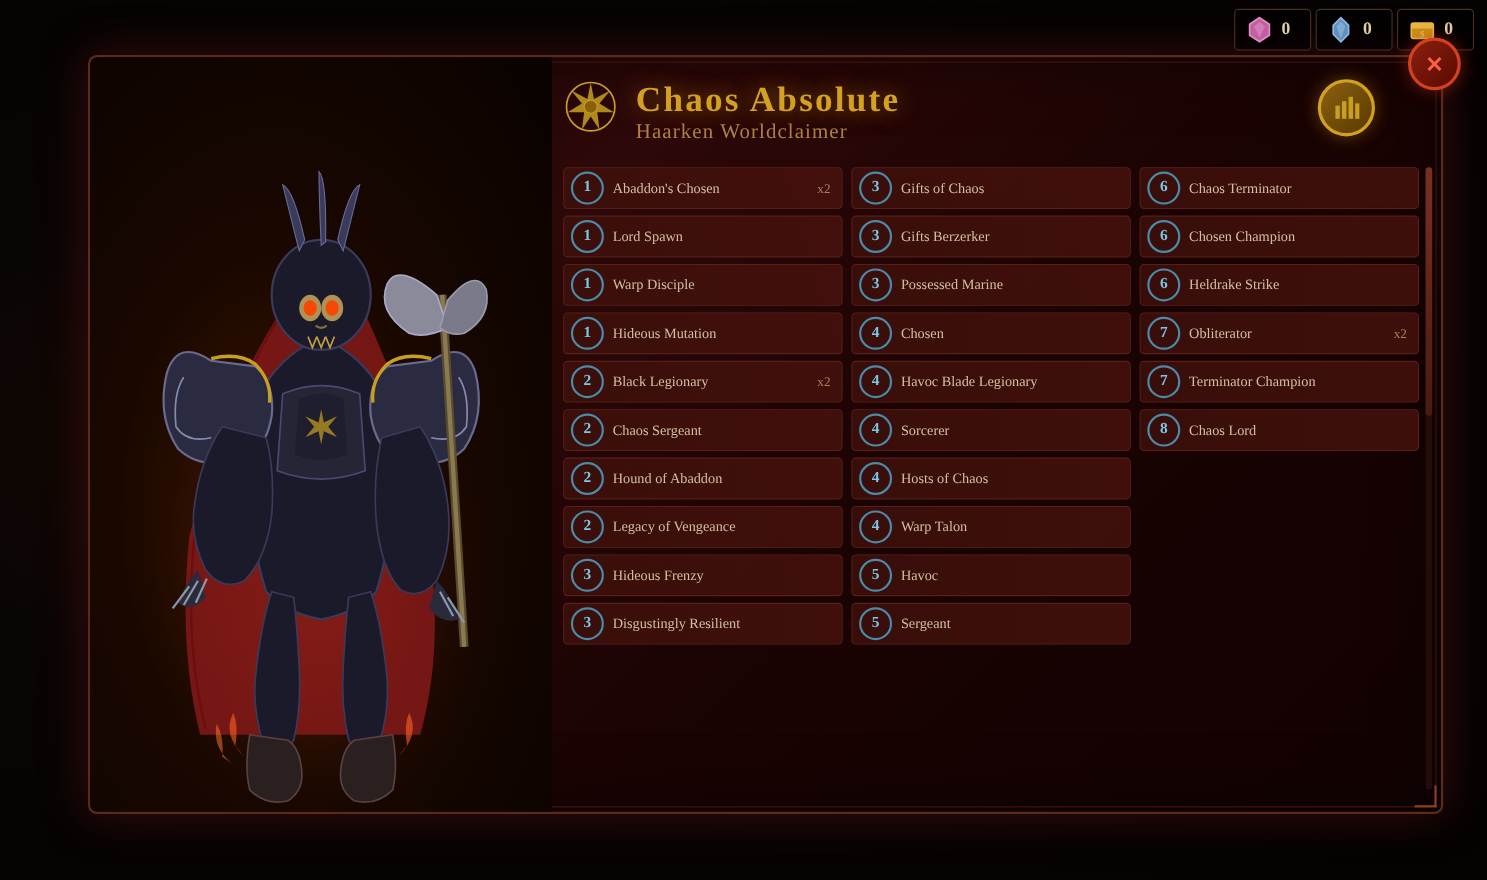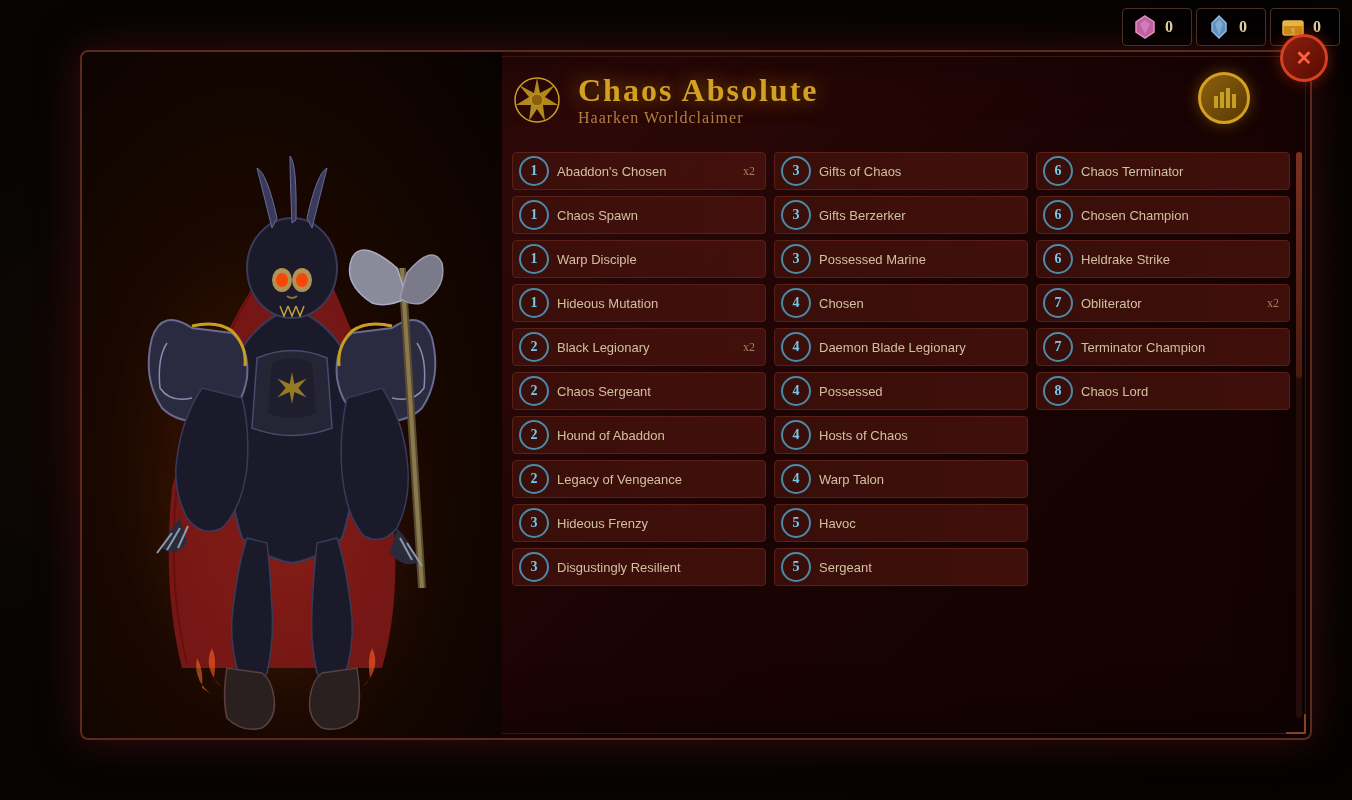--- a/index.html
+++ b/index.html
@@ -104,21 +104,21 @@
       height: 650px;
     }
 
     
     .panel-header {
       position: absolute;
       top: 20px;
       left: 430px;
       right: 60px;
       display: flex;
-      align-items: center;
+      align-items: flex-start;
       gap: 16px;
     }
 
     .chaos-star-icon {
       width: 50px;
       height: 50px;
       flex-shrink: 0;
     }
 
     .title-block {
@@ -127,21 +127,21 @@
 
     .panel-title {
       font-size: 32px;
       color: #d4a020;
       font-weight: bold;
       letter-spacing: 2px;
       text-shadow: 0 0 20px rgba(200,150,0,0.6);
     }
 
     .panel-subtitle {
-      font-size: 16px;
+      font-size: 19px;
       color: #b08040;
       letter-spacing: 1px;
     }
 
     .stats-button {
       width: 52px;
       height: 52px;
       border-radius: 50%;
       background: linear-gradient(135deg, #8a6010, #5a3a00);
       border: 3px solid #d4a020;
@@ -216,21 +216,21 @@
       font-size: 14px;
       font-weight: bold;
       flex-shrink: 0;
       font-family: 'Georgia', serif;
     }
 
     .card-name {
       color: #d0c0a0;
       font-size: 13px;
       flex: 1;
-      font-family: Liberation Sans, sans-serif;
+      font-family: Liberation Serif, serif;
     }
 
     .card-count {
       color: #a08060;
       font-size: 12px;
     }
 
     
     .bg-text {
       position: absolute;
@@ -428,21 +428,21 @@
 
   <div class="cards-area" id="cards-container">
   <div style="display: flex; flex-direction: column; gap: 6px;">
         <div class="card-item">
           <div class="card-number">1</div>
           <span class="card-name">Abaddon's Chosen</span>
           <span class="card-count">x2</span>
         </div>
         <div class="card-item">
           <div class="card-number">1</div>
-          <span class="card-name">Chaos Spawn</span>
+          <span class="card-name">Lord Spawn</span>
         </div>
         <div class="card-item">
           <div class="card-number">1</div>
           <span class="card-name">Warp Disciple</span>
         </div>
         <div class="card-item">
           <div class="card-number">1</div>
           <span class="card-name">Hideous Mutation</span>
         </div>
         <div class="card-item">
@@ -483,25 +483,25 @@
         <div class="card-item">
           <div class="card-number">3</div>
           <span class="card-name">Possessed Marine</span>
         </div>
         <div class="card-item">
           <div class="card-number">4</div>
           <span class="card-name">Chosen</span>
         </div>
         <div class="card-item">
           <div class="card-number">4</div>
-          <span class="card-name">Daemon Blade Legionary</span>
+          <span class="card-name">Havoc Blade Legionary</span>
         </div>
         <div class="card-item">
           <div class="card-number">4</div>
-          <span class="card-name">Possessed</span>
+          <span class="card-name">Sorcerer</span>
         </div>
         <div class="card-item">
           <div class="card-number">4</div>
           <span class="card-name">Hosts of Chaos</span>
         </div>
         <div class="card-item">
           <div class="card-number">4</div>
           <span class="card-name">Warp Talon</span>
         </div>
         <div class="card-item">

